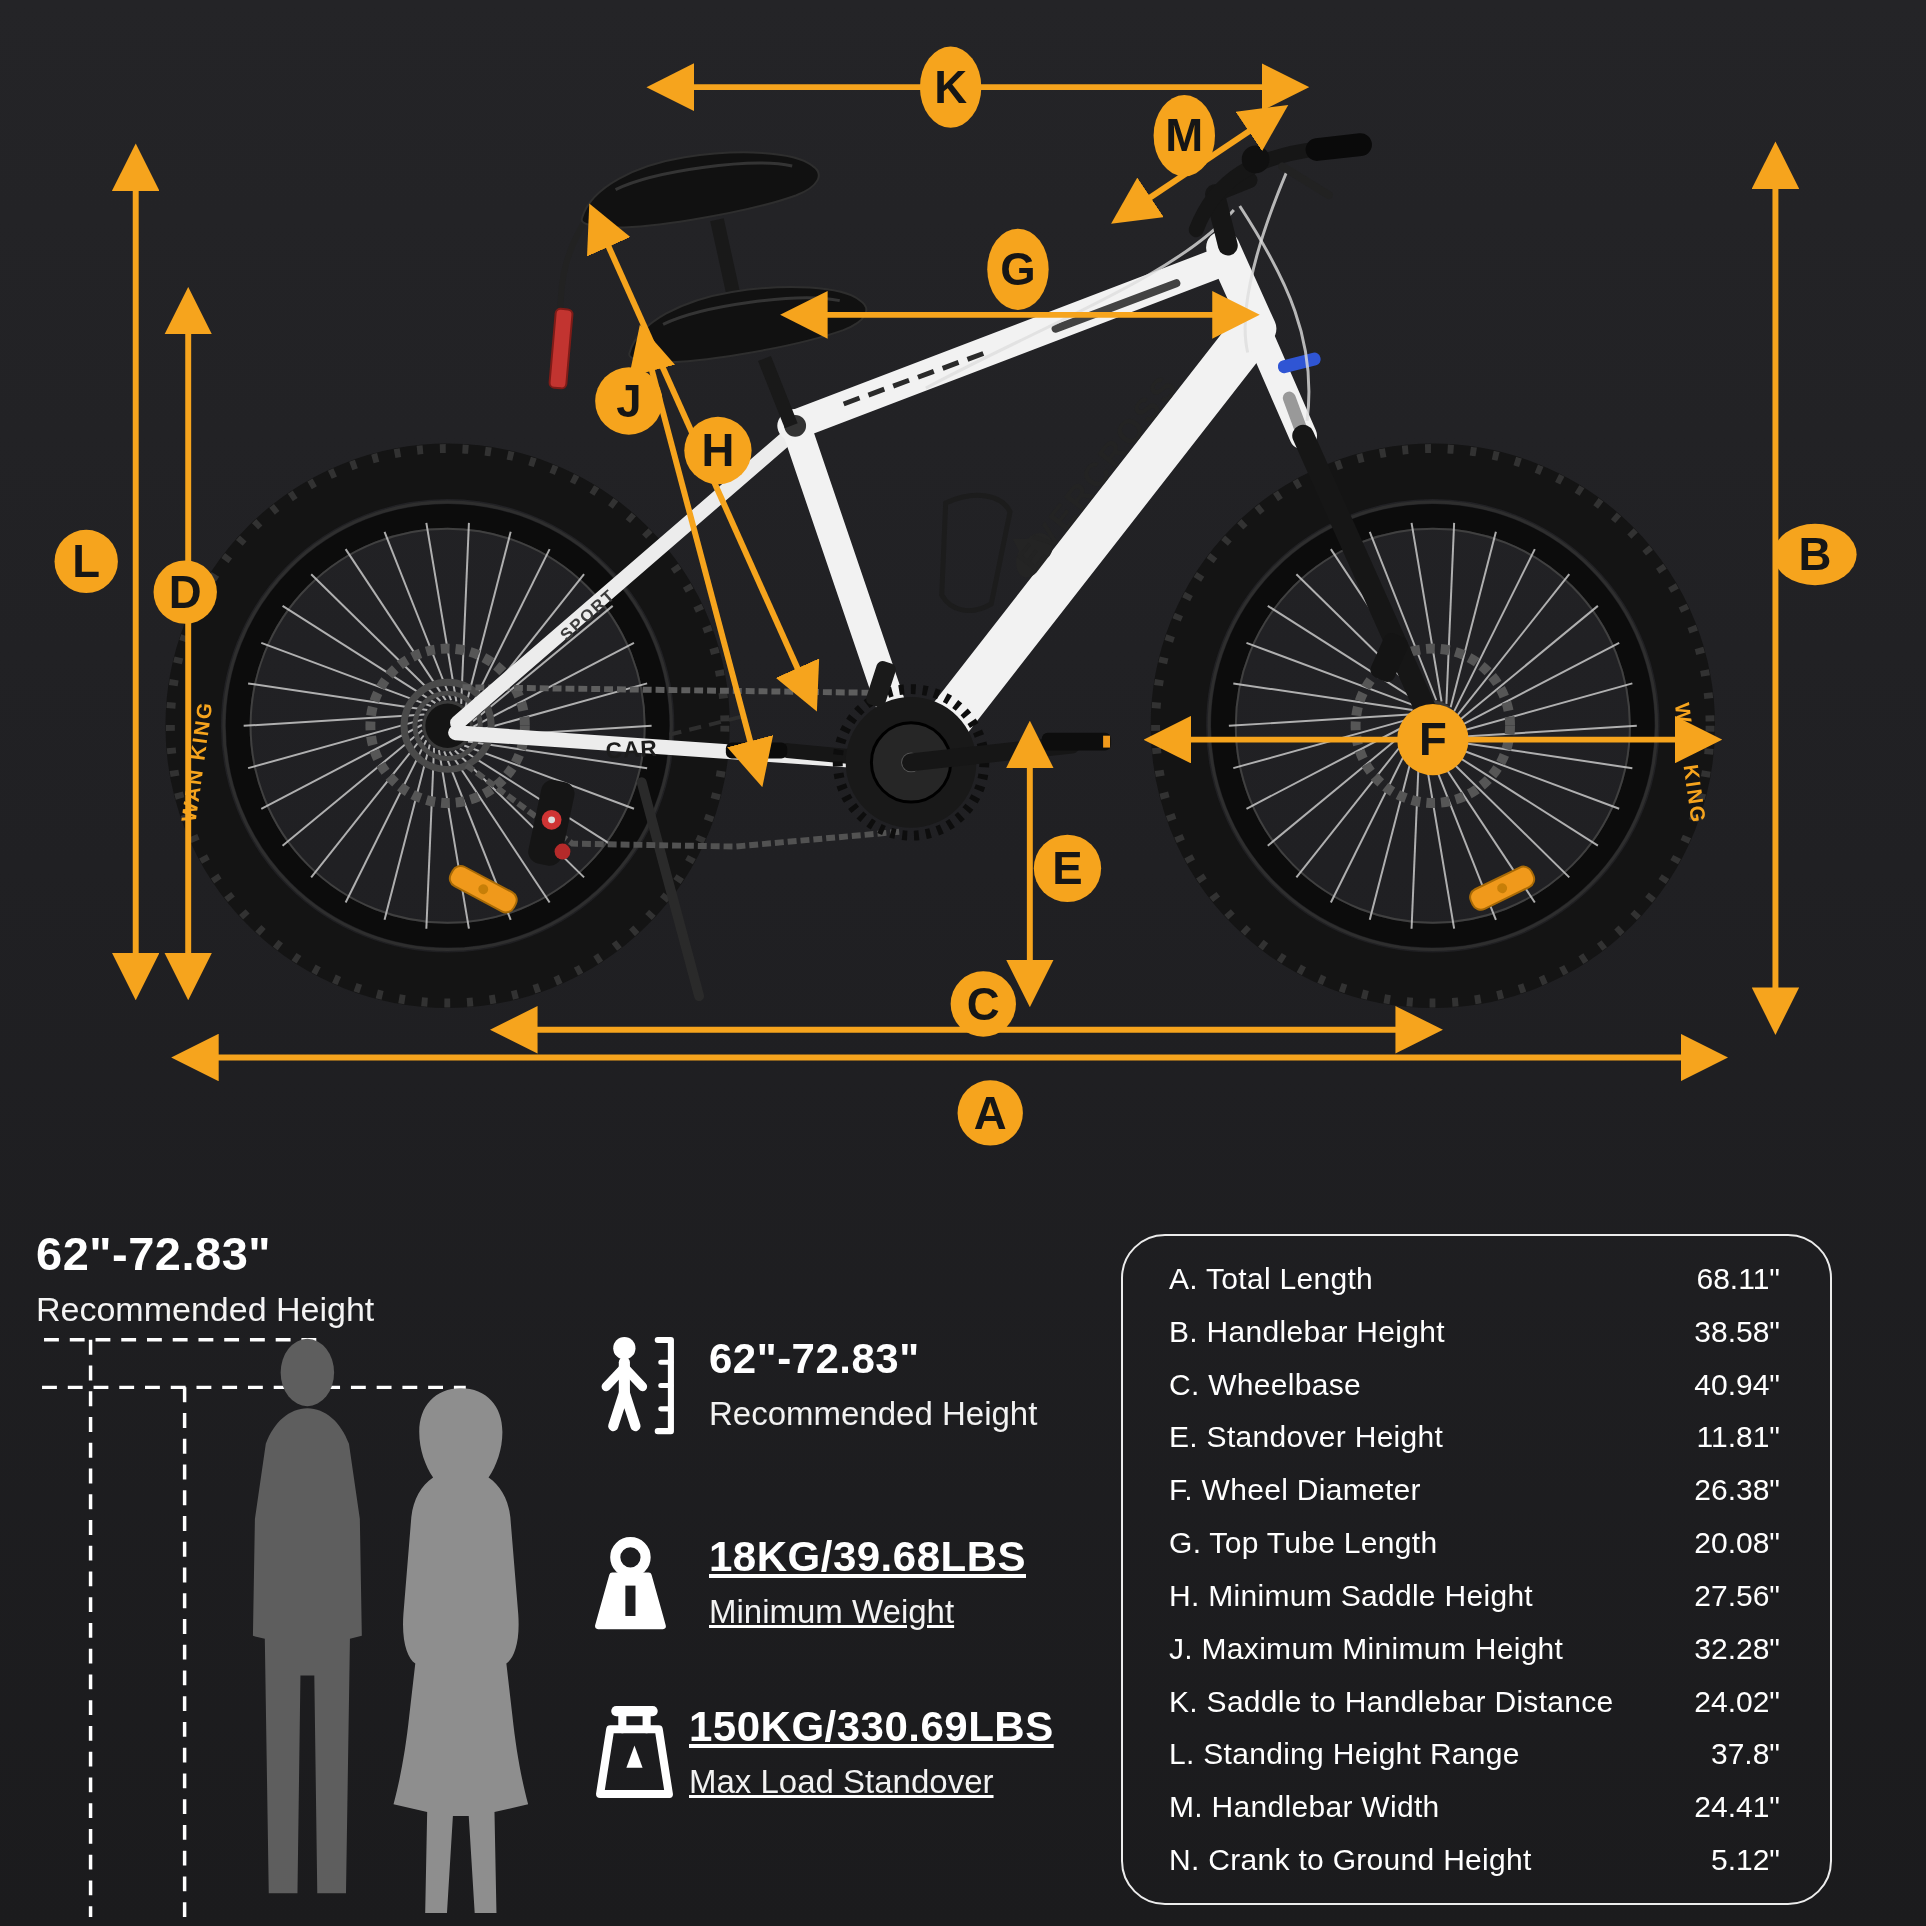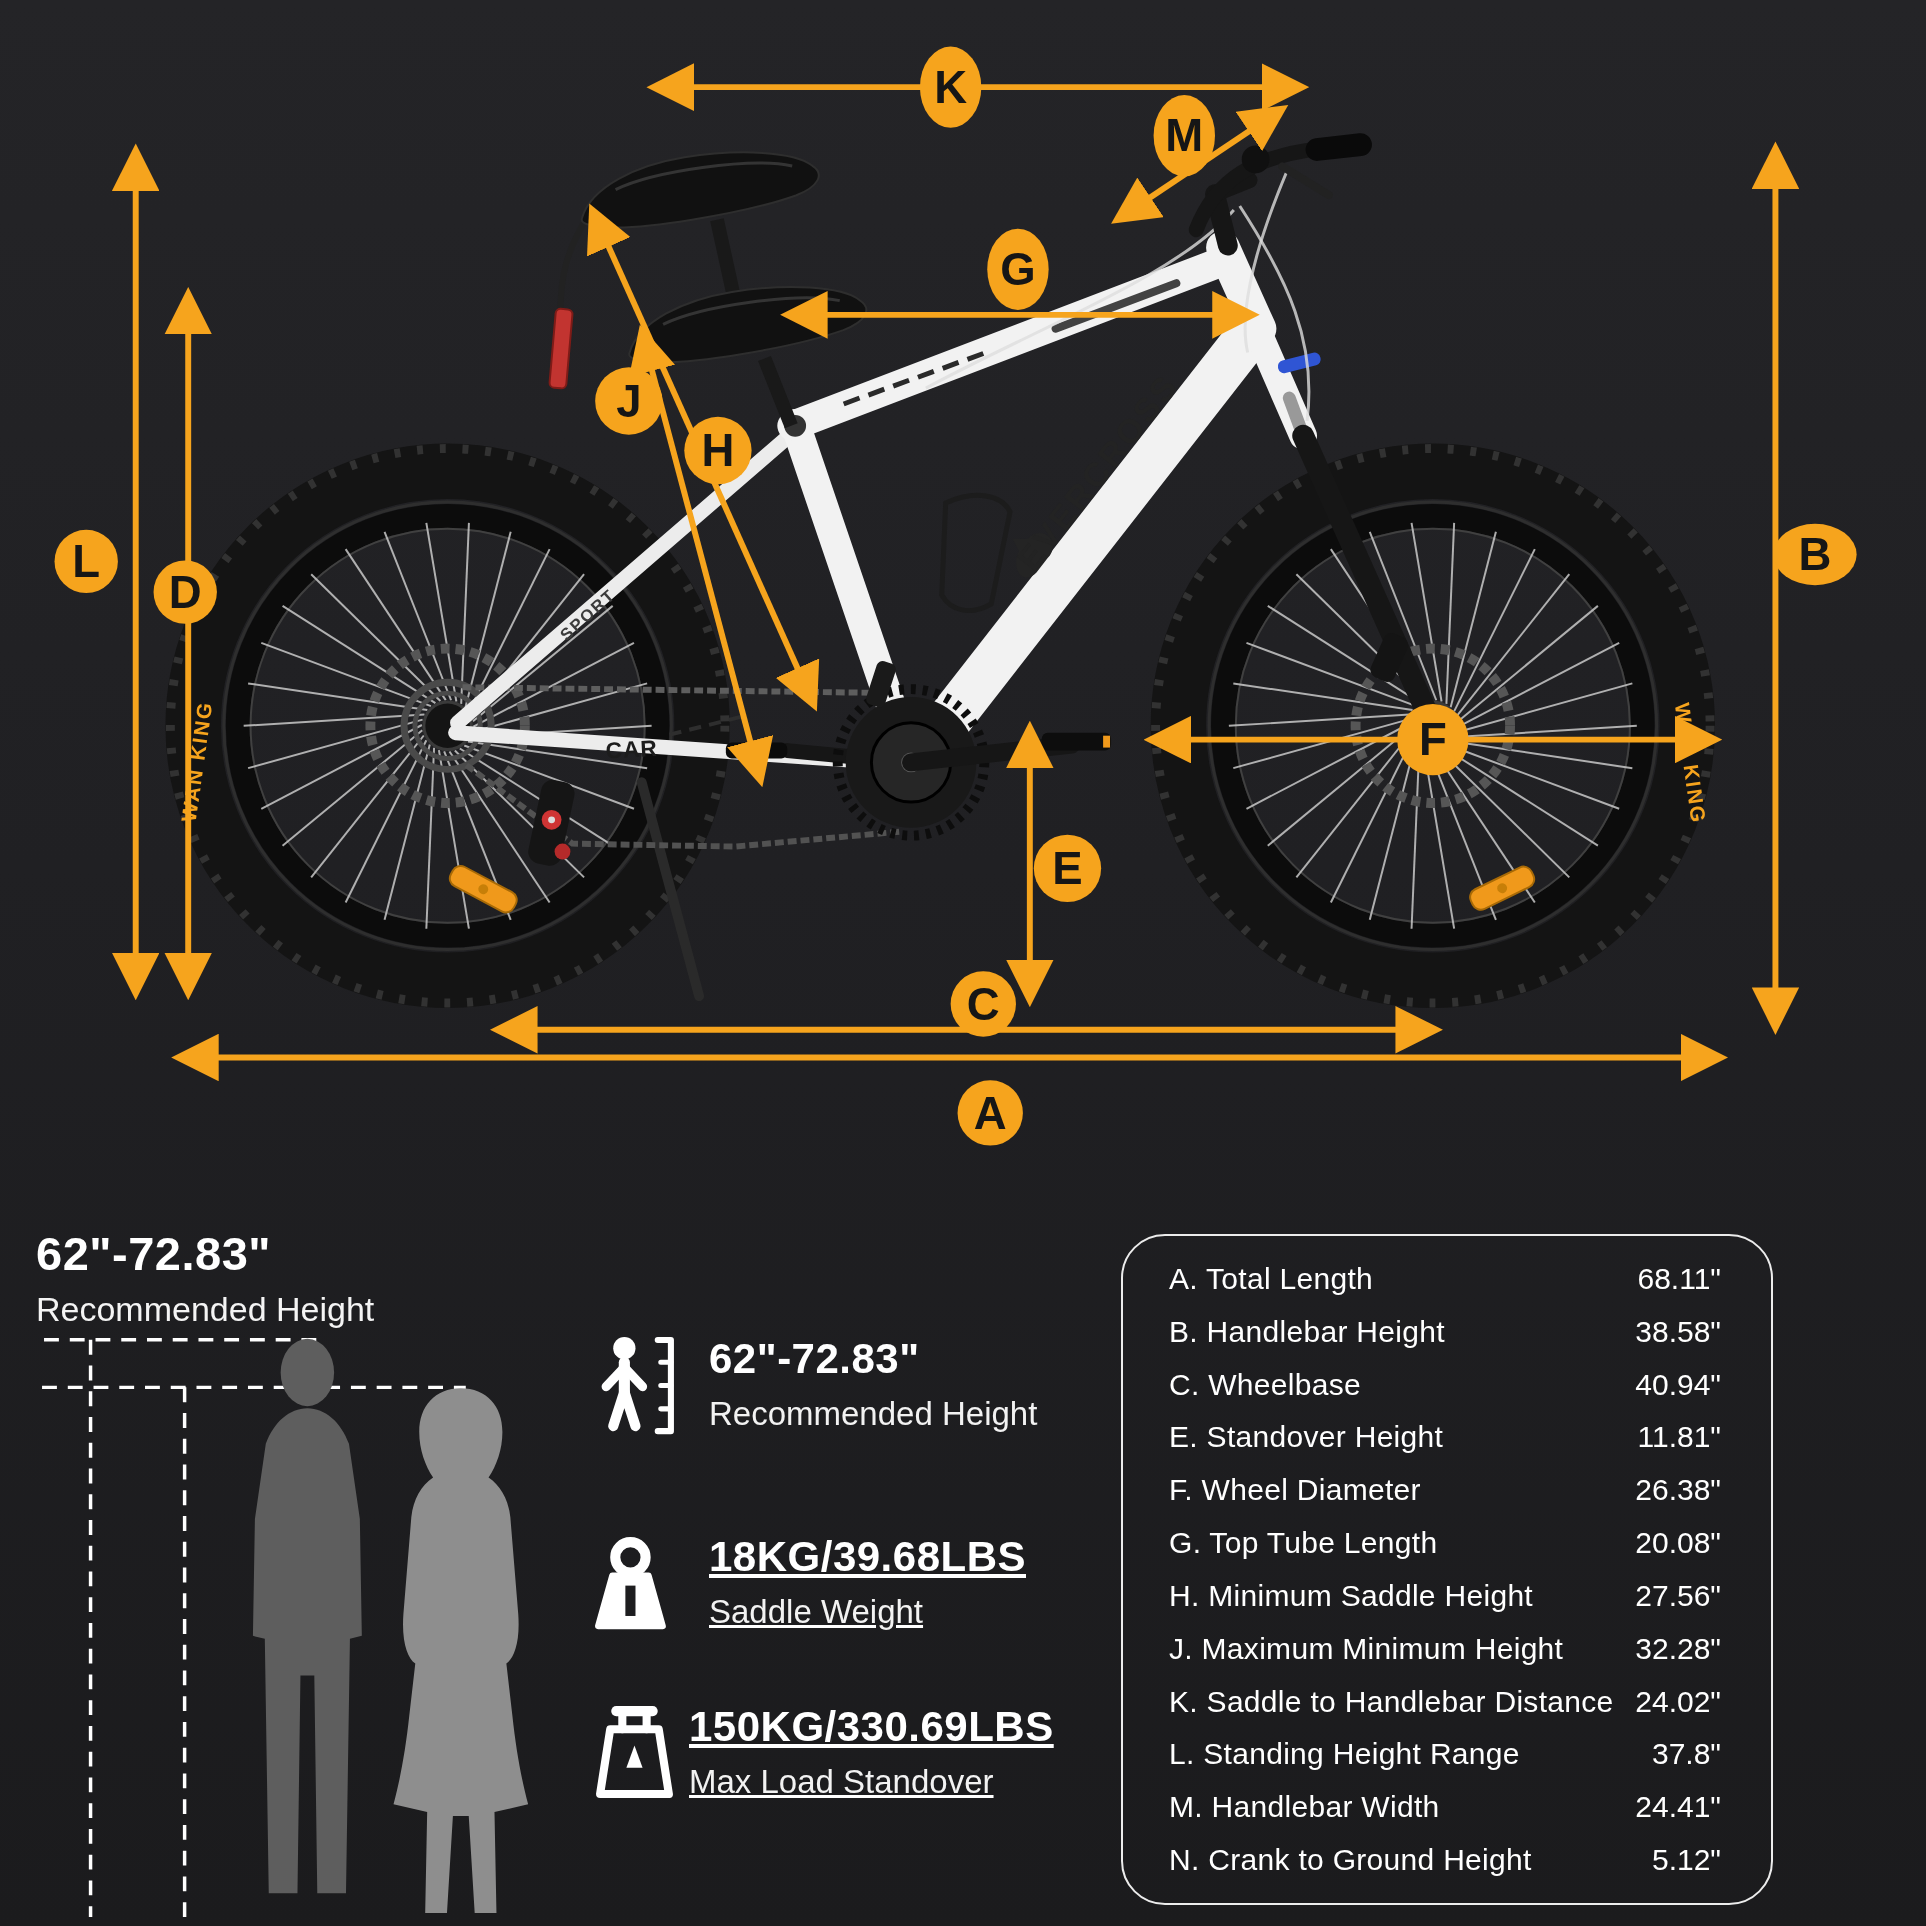--- a/index.html
+++ b/index.html
@@ -37,21 +37,21 @@
   .dash{stroke:#FFFFFF;stroke-width:3.5;stroke-dasharray:15 11;fill:none;}
   .man{fill:#5E5E5E;}
   .woman{fill:#8E8E8E;}
   .panel-specs{position:absolute;left:594px;top:127px;width:510px;}
   .spec{display:flex;gap:30px;align-items:flex-start;}
   .spec + .spec{margin-top:97px;text-decoration:underline;}
   .spec:last-child{margin-top:69px;gap:10px;}
   .spec-icon{width:85px;flex:0 0 85px;}
   .spec-value{font-weight:700;font-size:42px;letter-spacing:0.5px;}
   .spec-label{font-size:33px;margin-top:12px;color:#F2F2F2;}
-  .panel-table{position:absolute;left:1121px;top:26px;width:652px;height:671px;box-sizing:border-box;
+  .panel-table{position:absolute;left:1121px;top:26px;width:711px;height:671px;box-sizing:border-box;
                border:2.5px solid #ECECEC;border-radius:44px;padding:26px 50px 26px 46px;
                display:flex;flex-direction:column;justify-content:space-between;}
   .trow{display:flex;justify-content:space-between;align-items:baseline;font-size:30px;color:#FFFFFF;}
   .tname{letter-spacing:0.3px;}
   .tval{text-align:right;}
 </style>
 </head>
 <body>
 
 <div class="page">
@@ -355,21 +355,21 @@
       </div>
 
       <div class="spec">
         <svg class="spec-icon" viewBox="0 0 84 100">
           <circle cx="36" cy="24" r="15" fill="none" stroke="#FFF" stroke-width="10"></circle>
           <path d="M18,42 L54,42 L68,92 L4,92 Z" fill="#FFF" stroke="#FFF" stroke-width="6" stroke-linejoin="round"></path>
           <rect x="31" y="52" width="10" height="30" fill="#1D1D1F"></rect>
         </svg>
         <div>
           <div class="spec-value">18KG/39.68LBS</div>
-          <div class="spec-label">Saddle Weight</div>
+          <div class="spec-label">Minimum Weight</div>
         </div>
       </div>
 
       <div class="spec">
         <svg class="spec-icon" viewBox="0 0 84 100">
           <g stroke="#FFF" fill="none" stroke-linejoin="round" stroke-linecap="round">
             <path d="M22,8 H58" stroke-width="10"></path>
             <path d="M28,10 V26 M52,10 V26" stroke-width="8"></path>
             <path d="M16,26 H64 L74,90 H6 Z" stroke-width="8"></path>
           </g>

